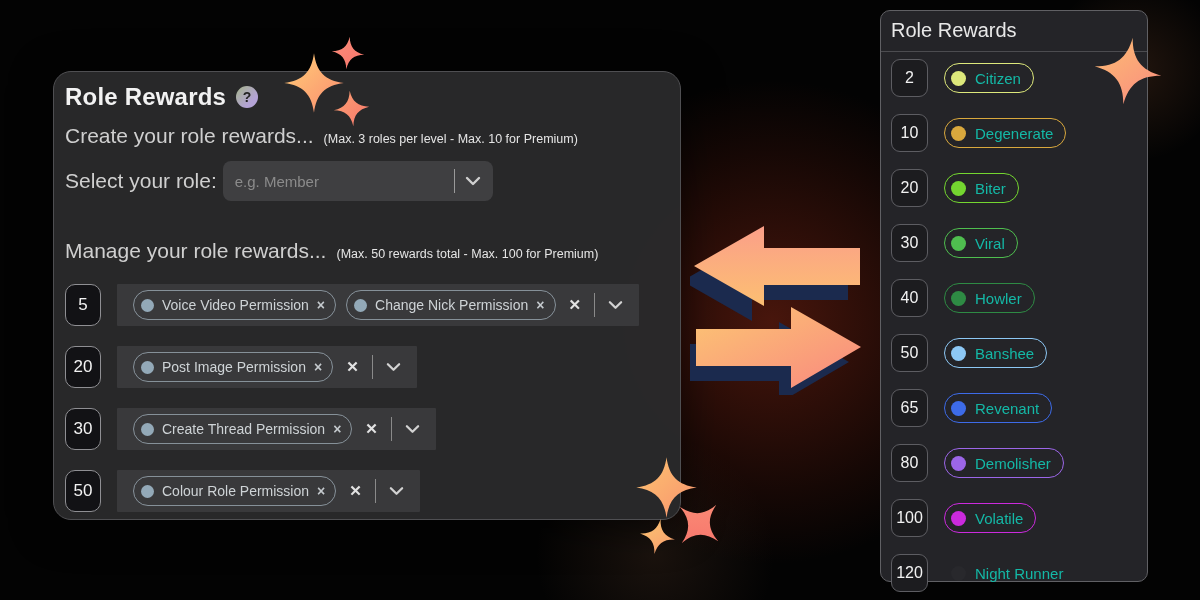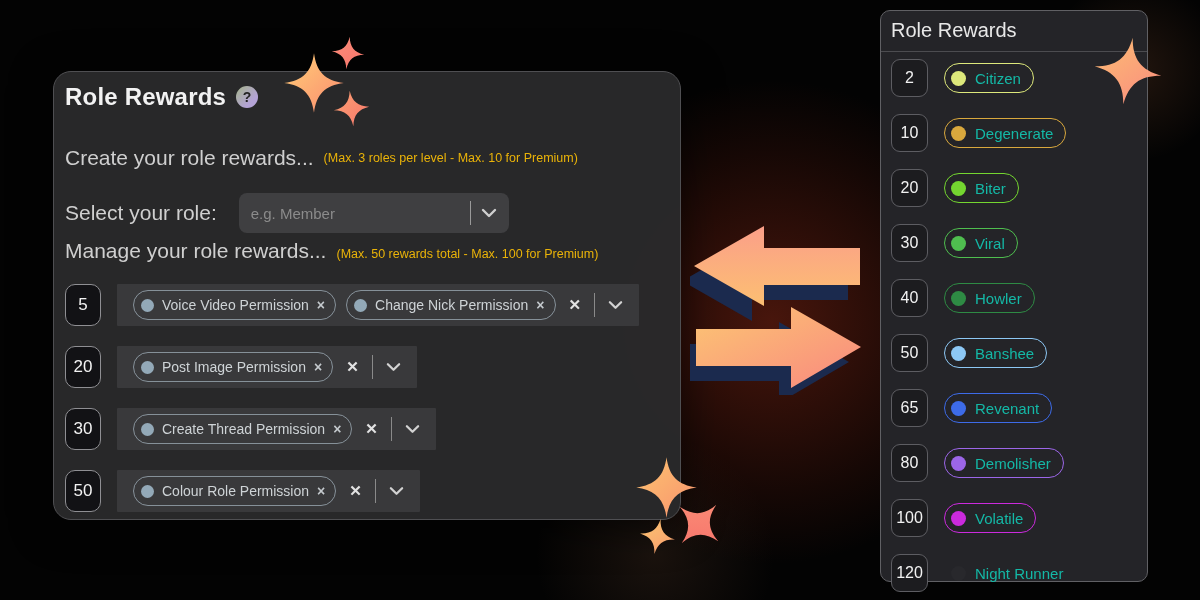--- a/index.html
+++ b/index.html
@@ -23,25 +23,25 @@
   }
   .lp-title-row { position:absolute; left:11px; top:11px; display:flex; align-items:center; gap:10px; }
   .lp-title { font-size:24px; font-weight:700; color:#f2f2f2; letter-spacing:.2px; }
   .help-badge {
     width:22px; height:22px; border-radius:50%;
     background:linear-gradient(135deg,#a3b388 0%,#b4a3d6 70%);
     color:#232323; font-size:14px; font-weight:700;
     display:flex; align-items:center; justify-content:center; cursor:pointer;
   }
   .lp-line { position:absolute; left:11px; display:flex; align-items:baseline; gap:10px; }
-  .lp-line.create { top:74px;align-items:center; }
+  .lp-line.create { top:52px; }
   .lp-line.manage { top:167px; }
   .lp-section-text { font-size:21px; color:#cfcfcf; }
-  .lp-note { font-size:12.5px; color:#eab308; }
-  .lp-select-row { position:absolute; left:11px; top:121px; display:flex; align-items:center; gap:22px; }
+  .lp-note { font-size:12.5px; color:#e5e5e5; }
+  .lp-select-row { position:absolute; left:11px; top:89px; display:flex; align-items:center; gap:6px; }
   .select-box {
     width:270px; height:40px; background:#3f3f41; border-radius:8px;
     display:flex; align-items:center; padding:0 12px; cursor:pointer;
   }
   .select-placeholder { flex:1; font-size:15px; color:#8b8b8b; }
   .select-divider { width:1px; height:24px; background:#9a9a9a; margin-right:10px; }
 
   .lp-rows { position:absolute; left:11px; top:212px; display:flex; flex-direction:column; gap:20px; }
   .reward-row { display:flex; align-items:stretch; gap:16px; }
   .level-box {

